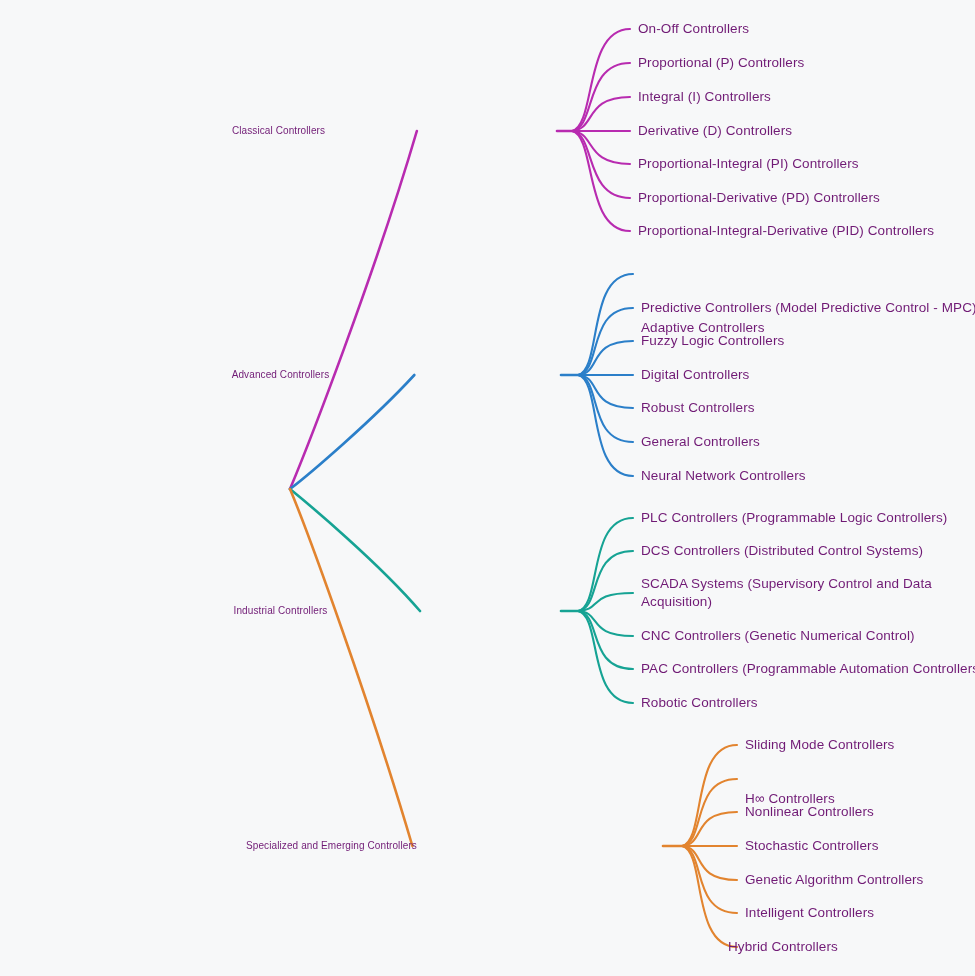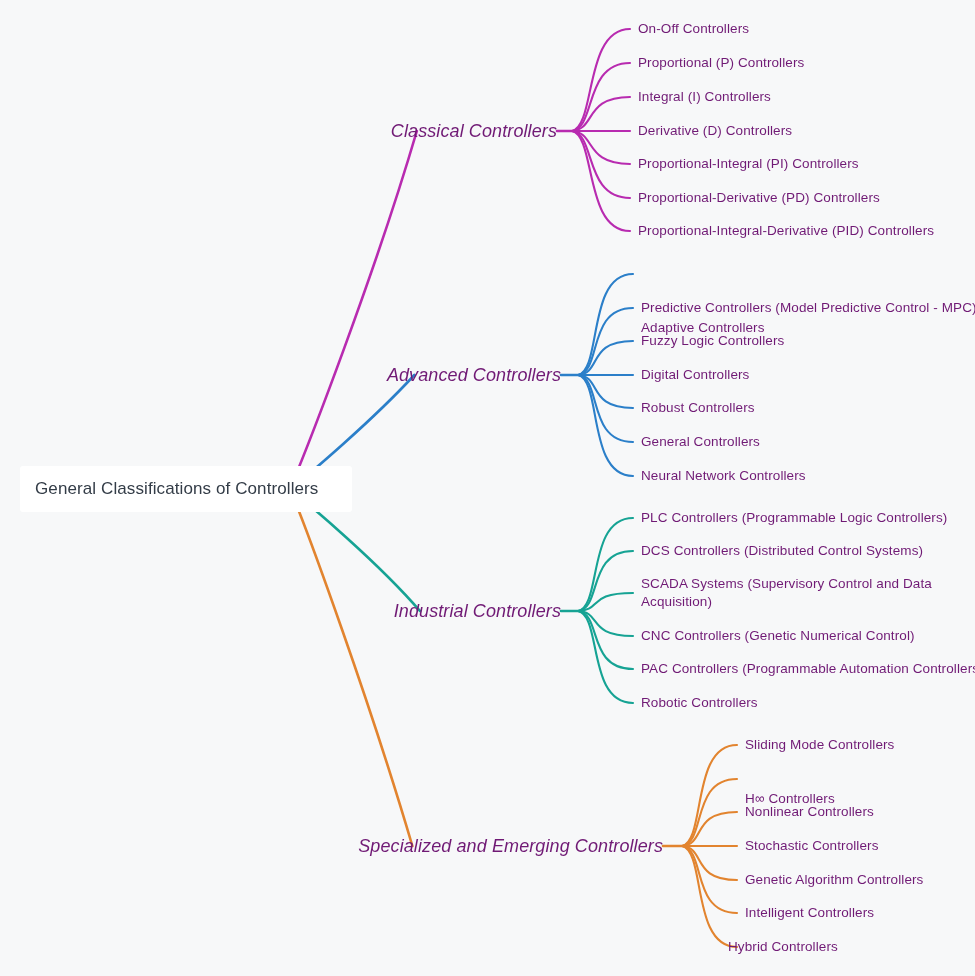--- a/index.html
+++ b/index.html
@@ -13,21 +13,21 @@
   #edges{position:absolute;left:0;top:0;width:975px;height:976px;}
   .node-label{
     position:absolute;
     color:#701a75;
     font-size:13.5px;
     line-height:18px;
     white-space:pre;
     letter-spacing:0.1px;
   }
   .leaf-label{font-size:13.5px;}
-  .branch-label{font-size:18px;text-align:right;font-style:italic;}
+  .branch-label{font-size:10px;text-align:center;}
   .root-card{
     position:absolute;
     left:20px;top:466px;
     width:332px;height:46px;
     background:#ffffff;
     border-radius:3px;
     box-sizing:border-box;
     display:flex;align-items:center;
     z-index:5;
   }
@@ -76,23 +76,20 @@
       <path d="M 682,846 C 706,840.95 691,745 737,745" fill="none" stroke="#e2842f" stroke-width="2.1" stroke-linecap="round"></path>
       <path d="M 682,846 C 706,842.65 691,779 737,779" fill="none" stroke="#e2842f" stroke-width="2.1" stroke-linecap="round"></path>
       <path d="M 682,846 C 706,844.3 691,812 737,812" fill="none" stroke="#e2842f" stroke-width="2.1" stroke-linecap="round"></path>
       <path d="M 682,846 C 706,846 691,846 737,846" fill="none" stroke="#e2842f" stroke-width="2.1" stroke-linecap="round"></path>
       <path d="M 682,846 C 706,847.7 691,880 737,880" fill="none" stroke="#e2842f" stroke-width="2.1" stroke-linecap="round"></path>
       <path d="M 682,846 C 706,849.35 691,913 737,913" fill="none" stroke="#e2842f" stroke-width="2.1" stroke-linecap="round"></path>
       <path d="M 682,846 C 706,851.05 691,947 737,947" fill="none" stroke="#e2842f" stroke-width="2.1" stroke-linecap="round"></path>
       <path d="M 663,846 L 682,846" fill="none" stroke="#e2842f" stroke-width="2.6" stroke-linecap="round"></path>
     </svg>
 
-  <div class="root-card">
-    <span class="root-card-text">General Classifications of Controllers</span>
-  </div>
 
   <div id="labels">
       <div class="node-label branch-label" style="left: 0px; width: 557px; top: 122px;">Classical Controllers</div>
       <div class="node-label leaf-label" style="left: 638px; top: 20px;">On-Off Controllers</div>
       <div class="node-label leaf-label" style="left: 638px; top: 54px;">Proportional (P) Controllers</div>
       <div class="node-label leaf-label" style="left: 638px; top: 88px;">Integral (I) Controllers</div>
       <div class="node-label leaf-label" style="left: 638px; top: 122px;">Derivative (D) Controllers</div>
       <div class="node-label leaf-label" style="left: 638px; top: 155px;">Proportional-Integral (PI) Controllers</div>
       <div class="node-label leaf-label" style="left: 638px; top: 189px;">Proportional-Derivative (PD) Controllers</div>
       <div class="node-label leaf-label" style="left: 638px; top: 222px;">Proportional-Integral-Derivative (PID) Controllers</div>

